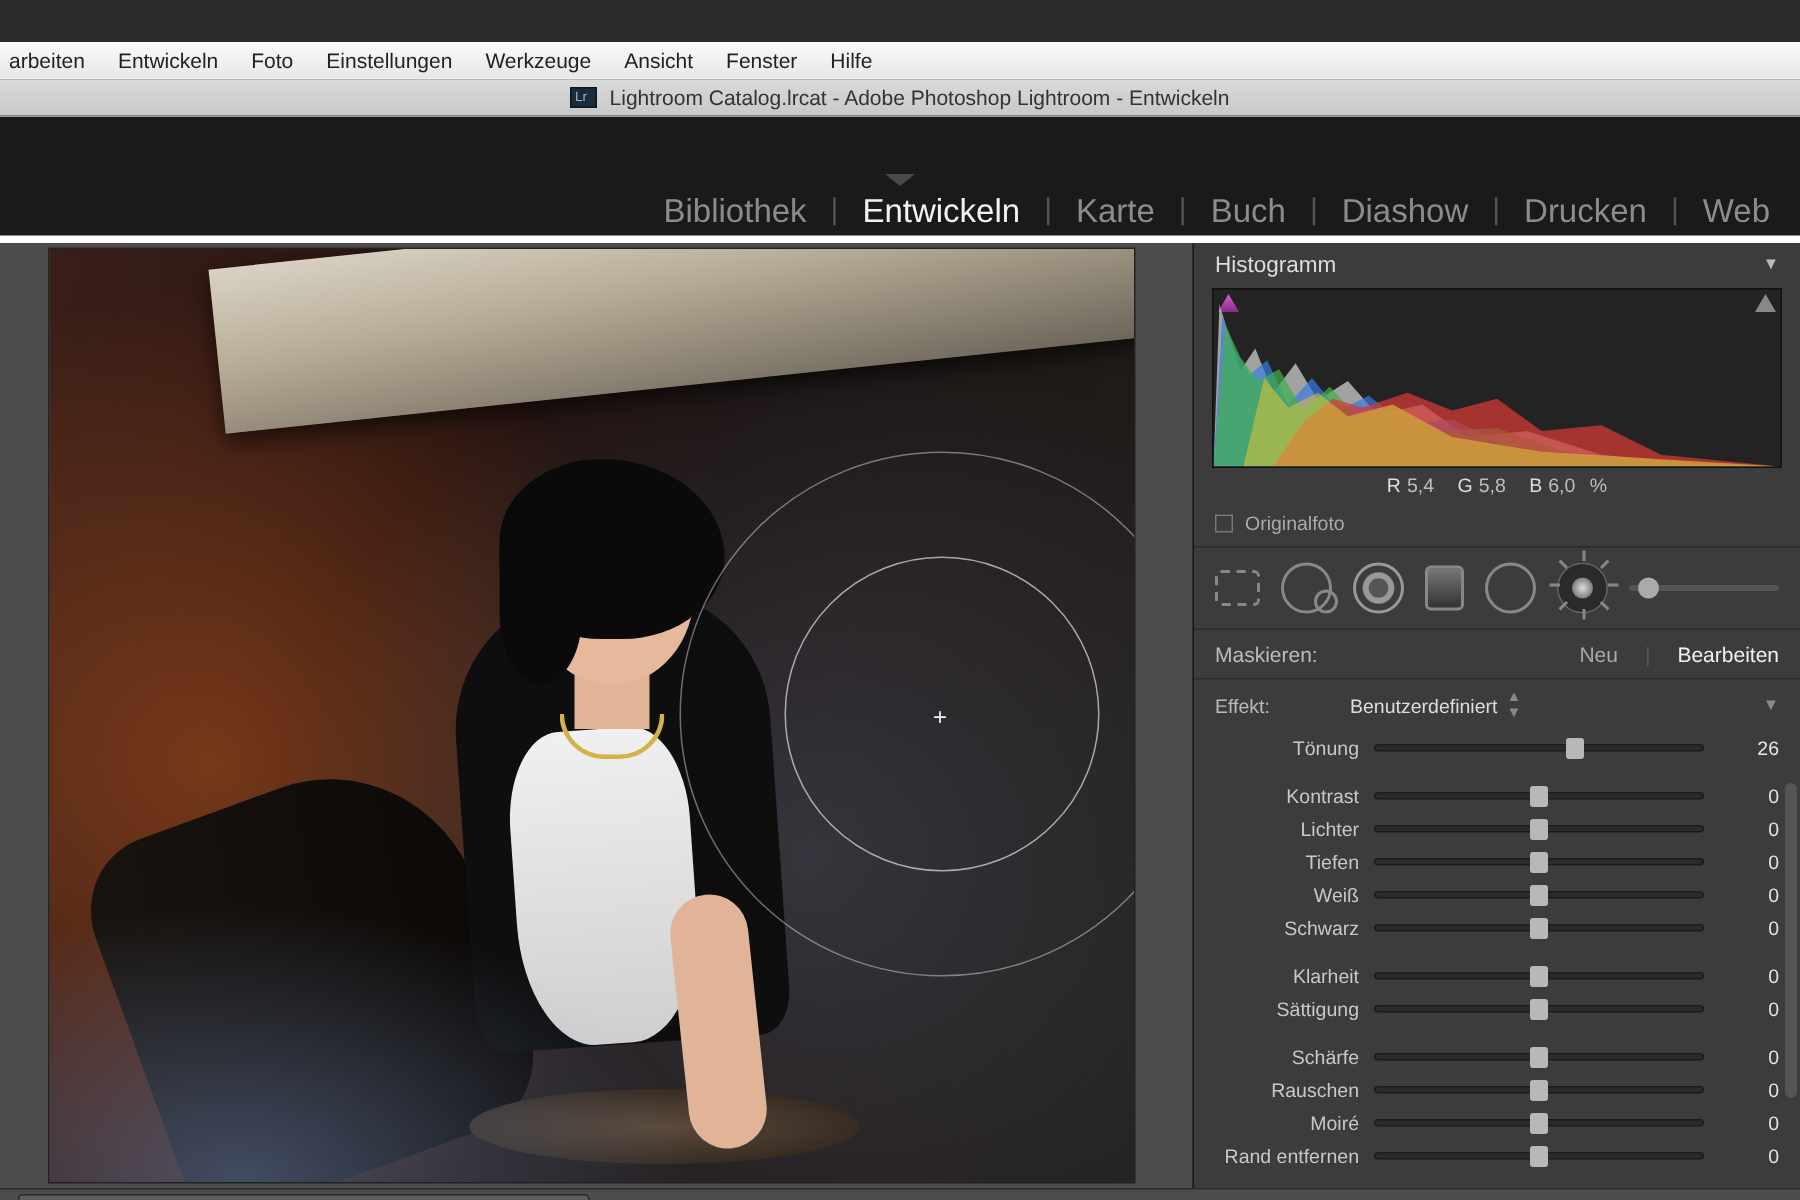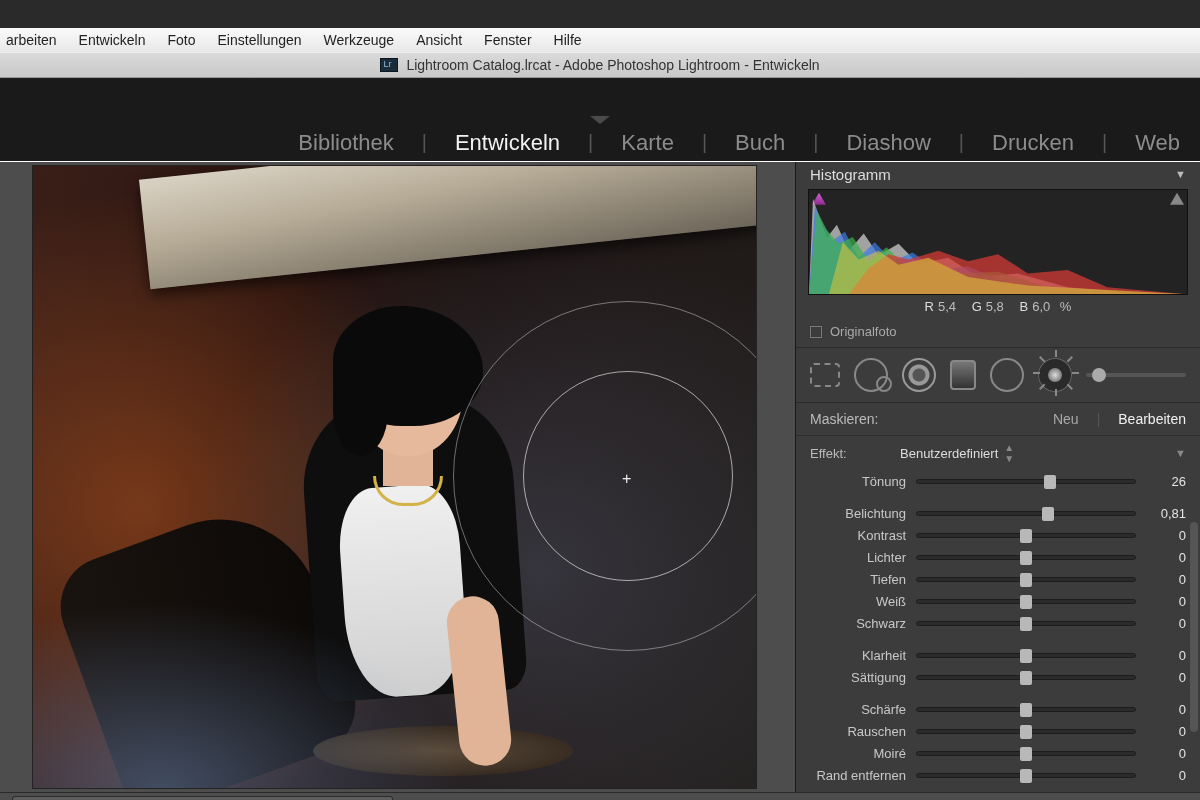--- a/index.html
+++ b/index.html
@@ -12,21 +12,21 @@
   
   .titlebar { height: 26px; background: linear-gradient(#dadada,#c8c8c8); display: flex; align-items: center; justify-content: center; color: #333; font-size: 14px; border-top: 1px solid #eee; border-bottom: 1px solid #999; }
   .titlebar .lr-icon { display:inline-block; width:18px; height:14px; background:#1a2b3a; border:1px solid #0b1620; margin-right:8px; position:relative; }
   .titlebar .lr-icon::after{ content:"Lr"; color:#8fb7d6; font-size:9px; position:absolute; left:2px; top:0; }
 
   
   .lr-topbar { height: 46px; background: #1a1a1a; position: relative; }
   .arrow-down { position:absolute; left:50%; top:38px; transform:translateX(-50%); width:0; height:0; border-left:10px solid transparent; border-right:10px solid transparent; border-top:8px solid #4a4a4a; }
 
   
-  .modules { height: 38px; background: #1a1a1a; display:flex; align-items:center; justify-content:flex-end; padding-right: 14px; gap: 12px; font-size: 22px; border-bottom:1px solid #ffffff; }
+  .modules { height: 38px; background: #1a1a1a; display:flex; align-items:center; justify-content:flex-end; padding-right: 14px; gap: 0; font-size: 22px; border-bottom:5px solid #ffffff; }
   .modules .mod { color: #8c8c8c; padding: 0 6px; cursor:pointer; }
   .modules .mod.active { color: #f2f2f2; }
   .modules .sep { color:#555; padding:0 10px; font-size:20px; }
 
   
   .main { display:flex; height: calc(800px - 24px - 26px - 46px - 38px - 36px); }
   .viewer { flex: 1; background:#4d4d4d; display:flex; align-items:center; justify-content:center; padding:6px 6px 6px 0; position:relative; }
   .photo { width: 725px; height: 624px; position:relative; overflow:hidden; border:1px solid #222; }
   
   .photo .bg { position:absolute; inset:0; background:
@@ -260,27 +260,20 @@
     <div class="sliders" id="sliders">
         <div class="srow">
           <div class="lab">Tönung</div>
           <div class="track grad-tint">
             <div class="knob" style="left: 61%;"></div>
           </div>
           <div class="num">26</div>
         </div>
         <div class="gap"></div>
         <div class="srow">
-          <div class="lab">Belichtung</div>
-          <div class="track grad-exp">
-            <div class="knob" style="left: 60%;"></div>
-          </div>
-          <div class="num">0,81</div>
-        </div>
-        <div class="srow">
           <div class="lab">Kontrast</div>
           <div class="track grad-contrast">
             <div class="knob" style="left: 50%;"></div>
           </div>
           <div class="num">0</div>
         </div>
         <div class="srow">
           <div class="lab">Lichter</div>
           <div class="track grad-gray">
             <div class="knob" style="left: 50%;"></div>

